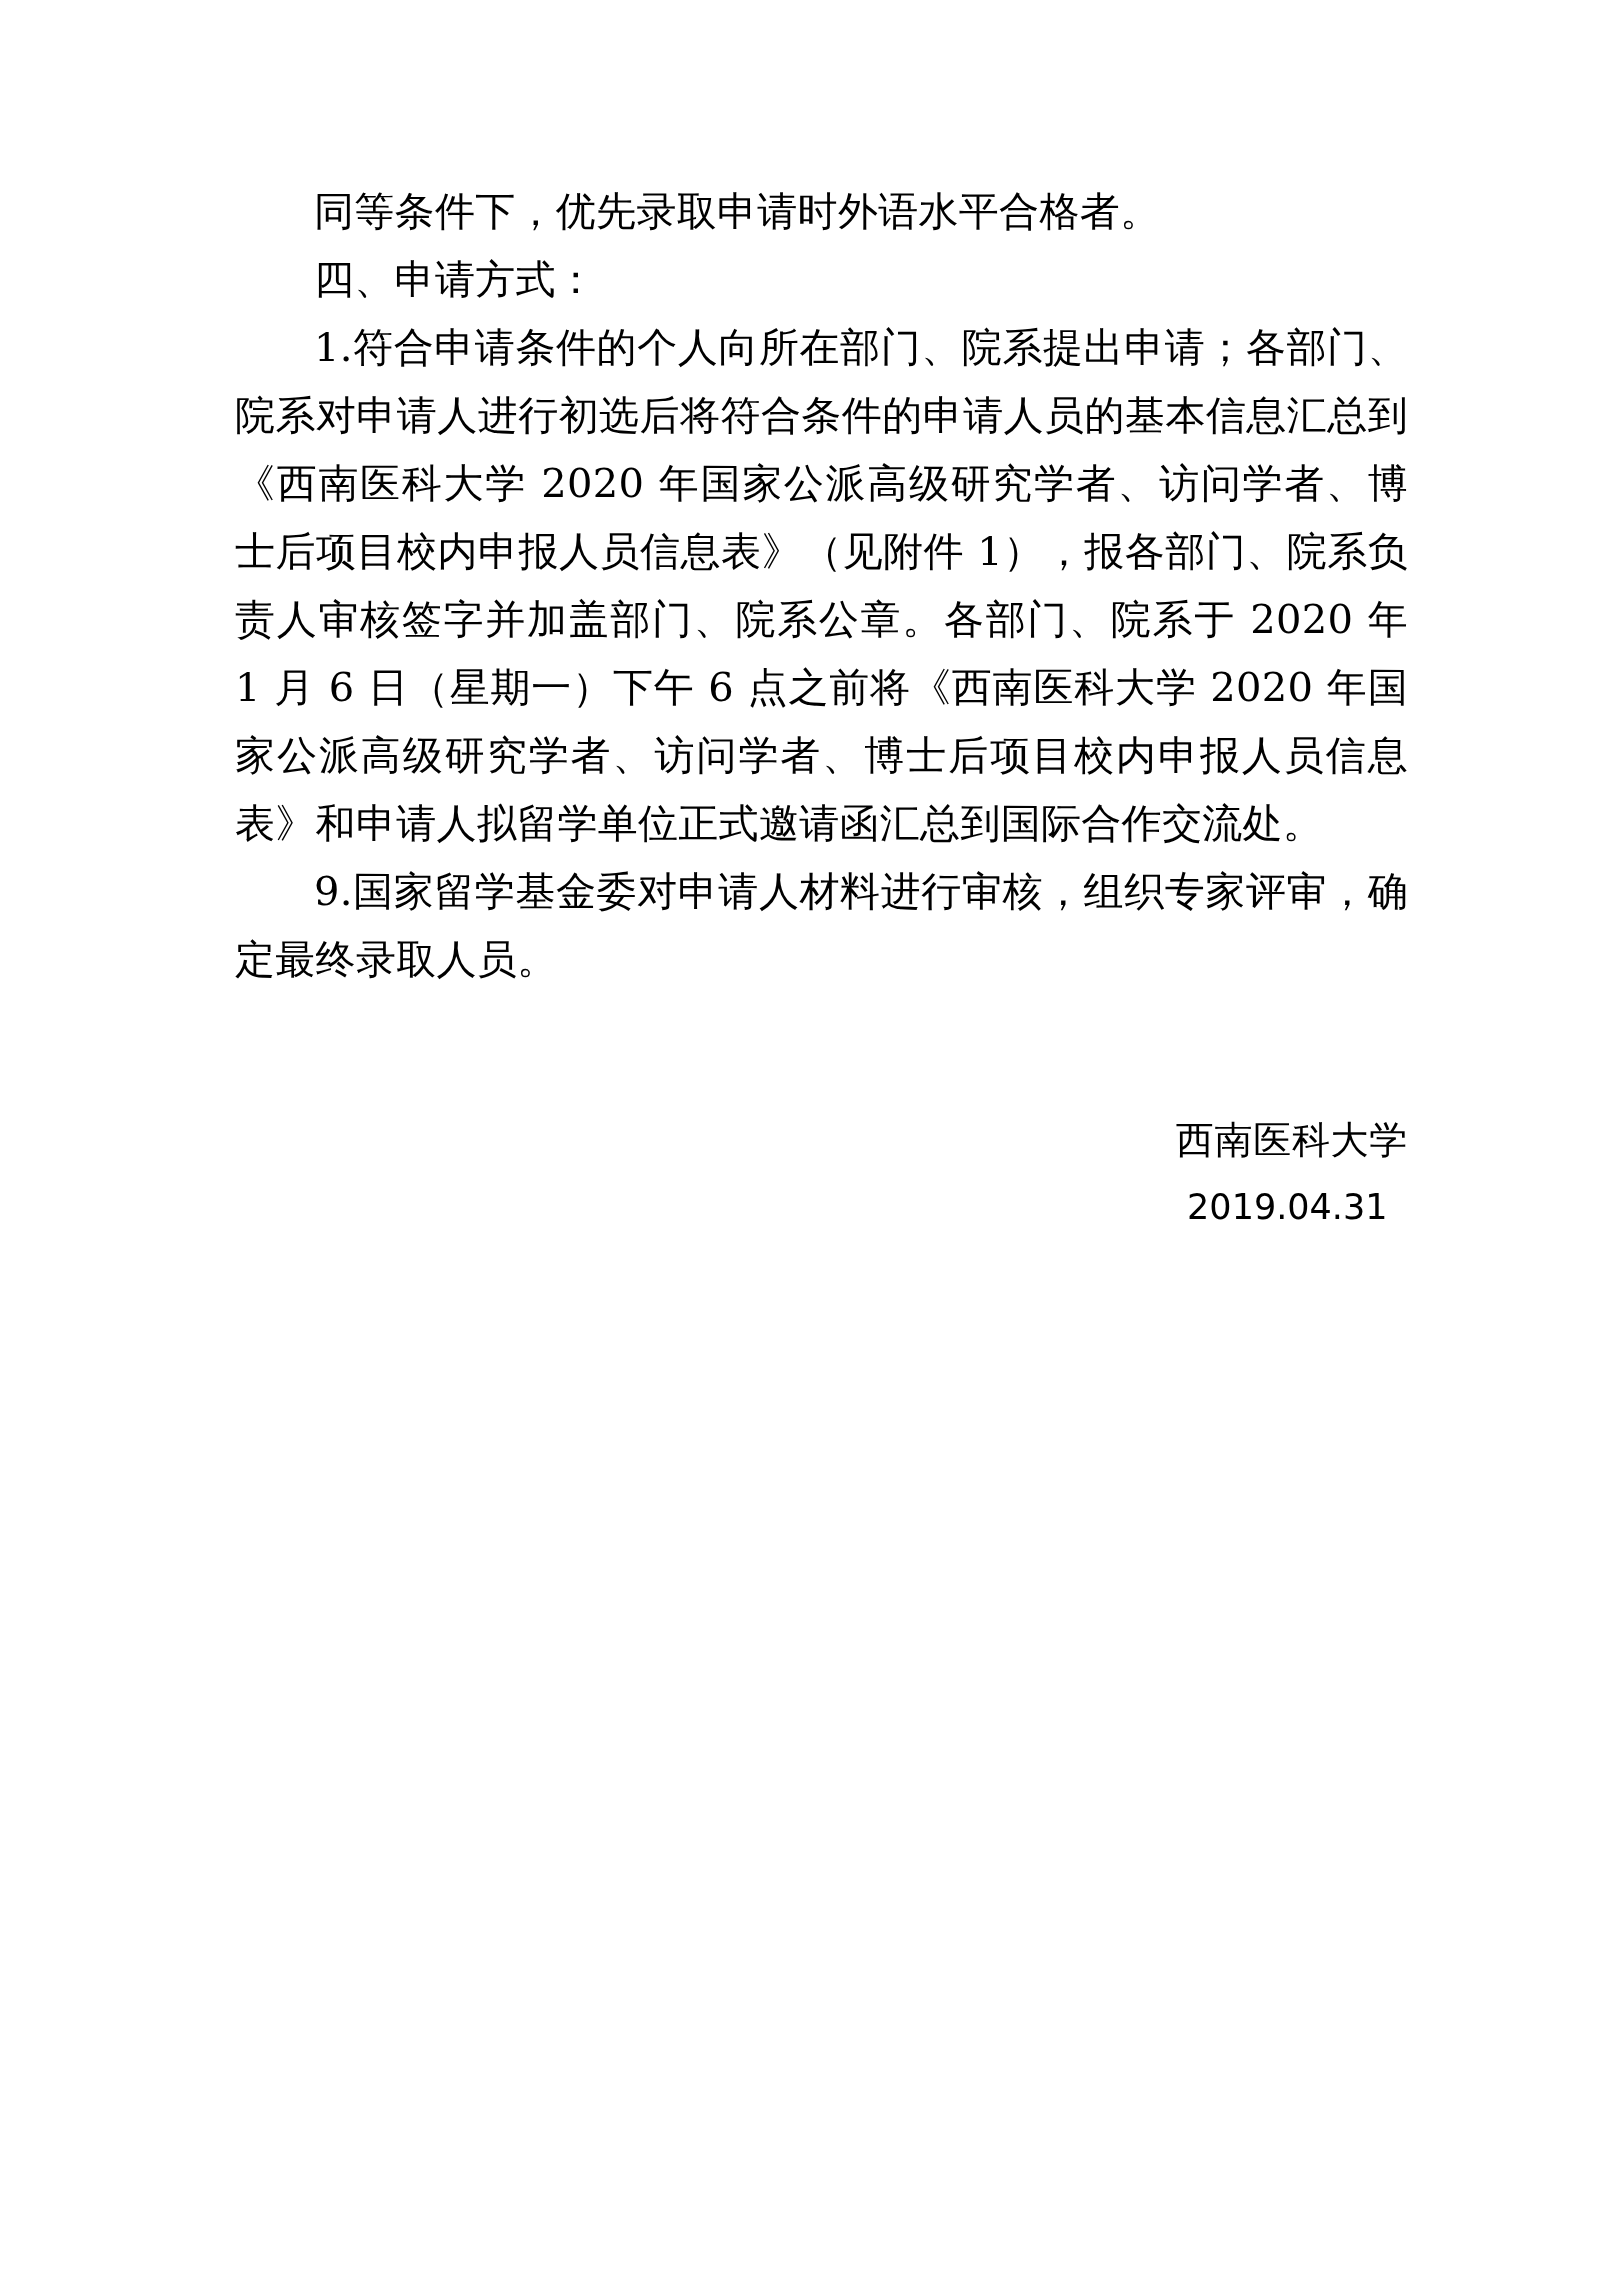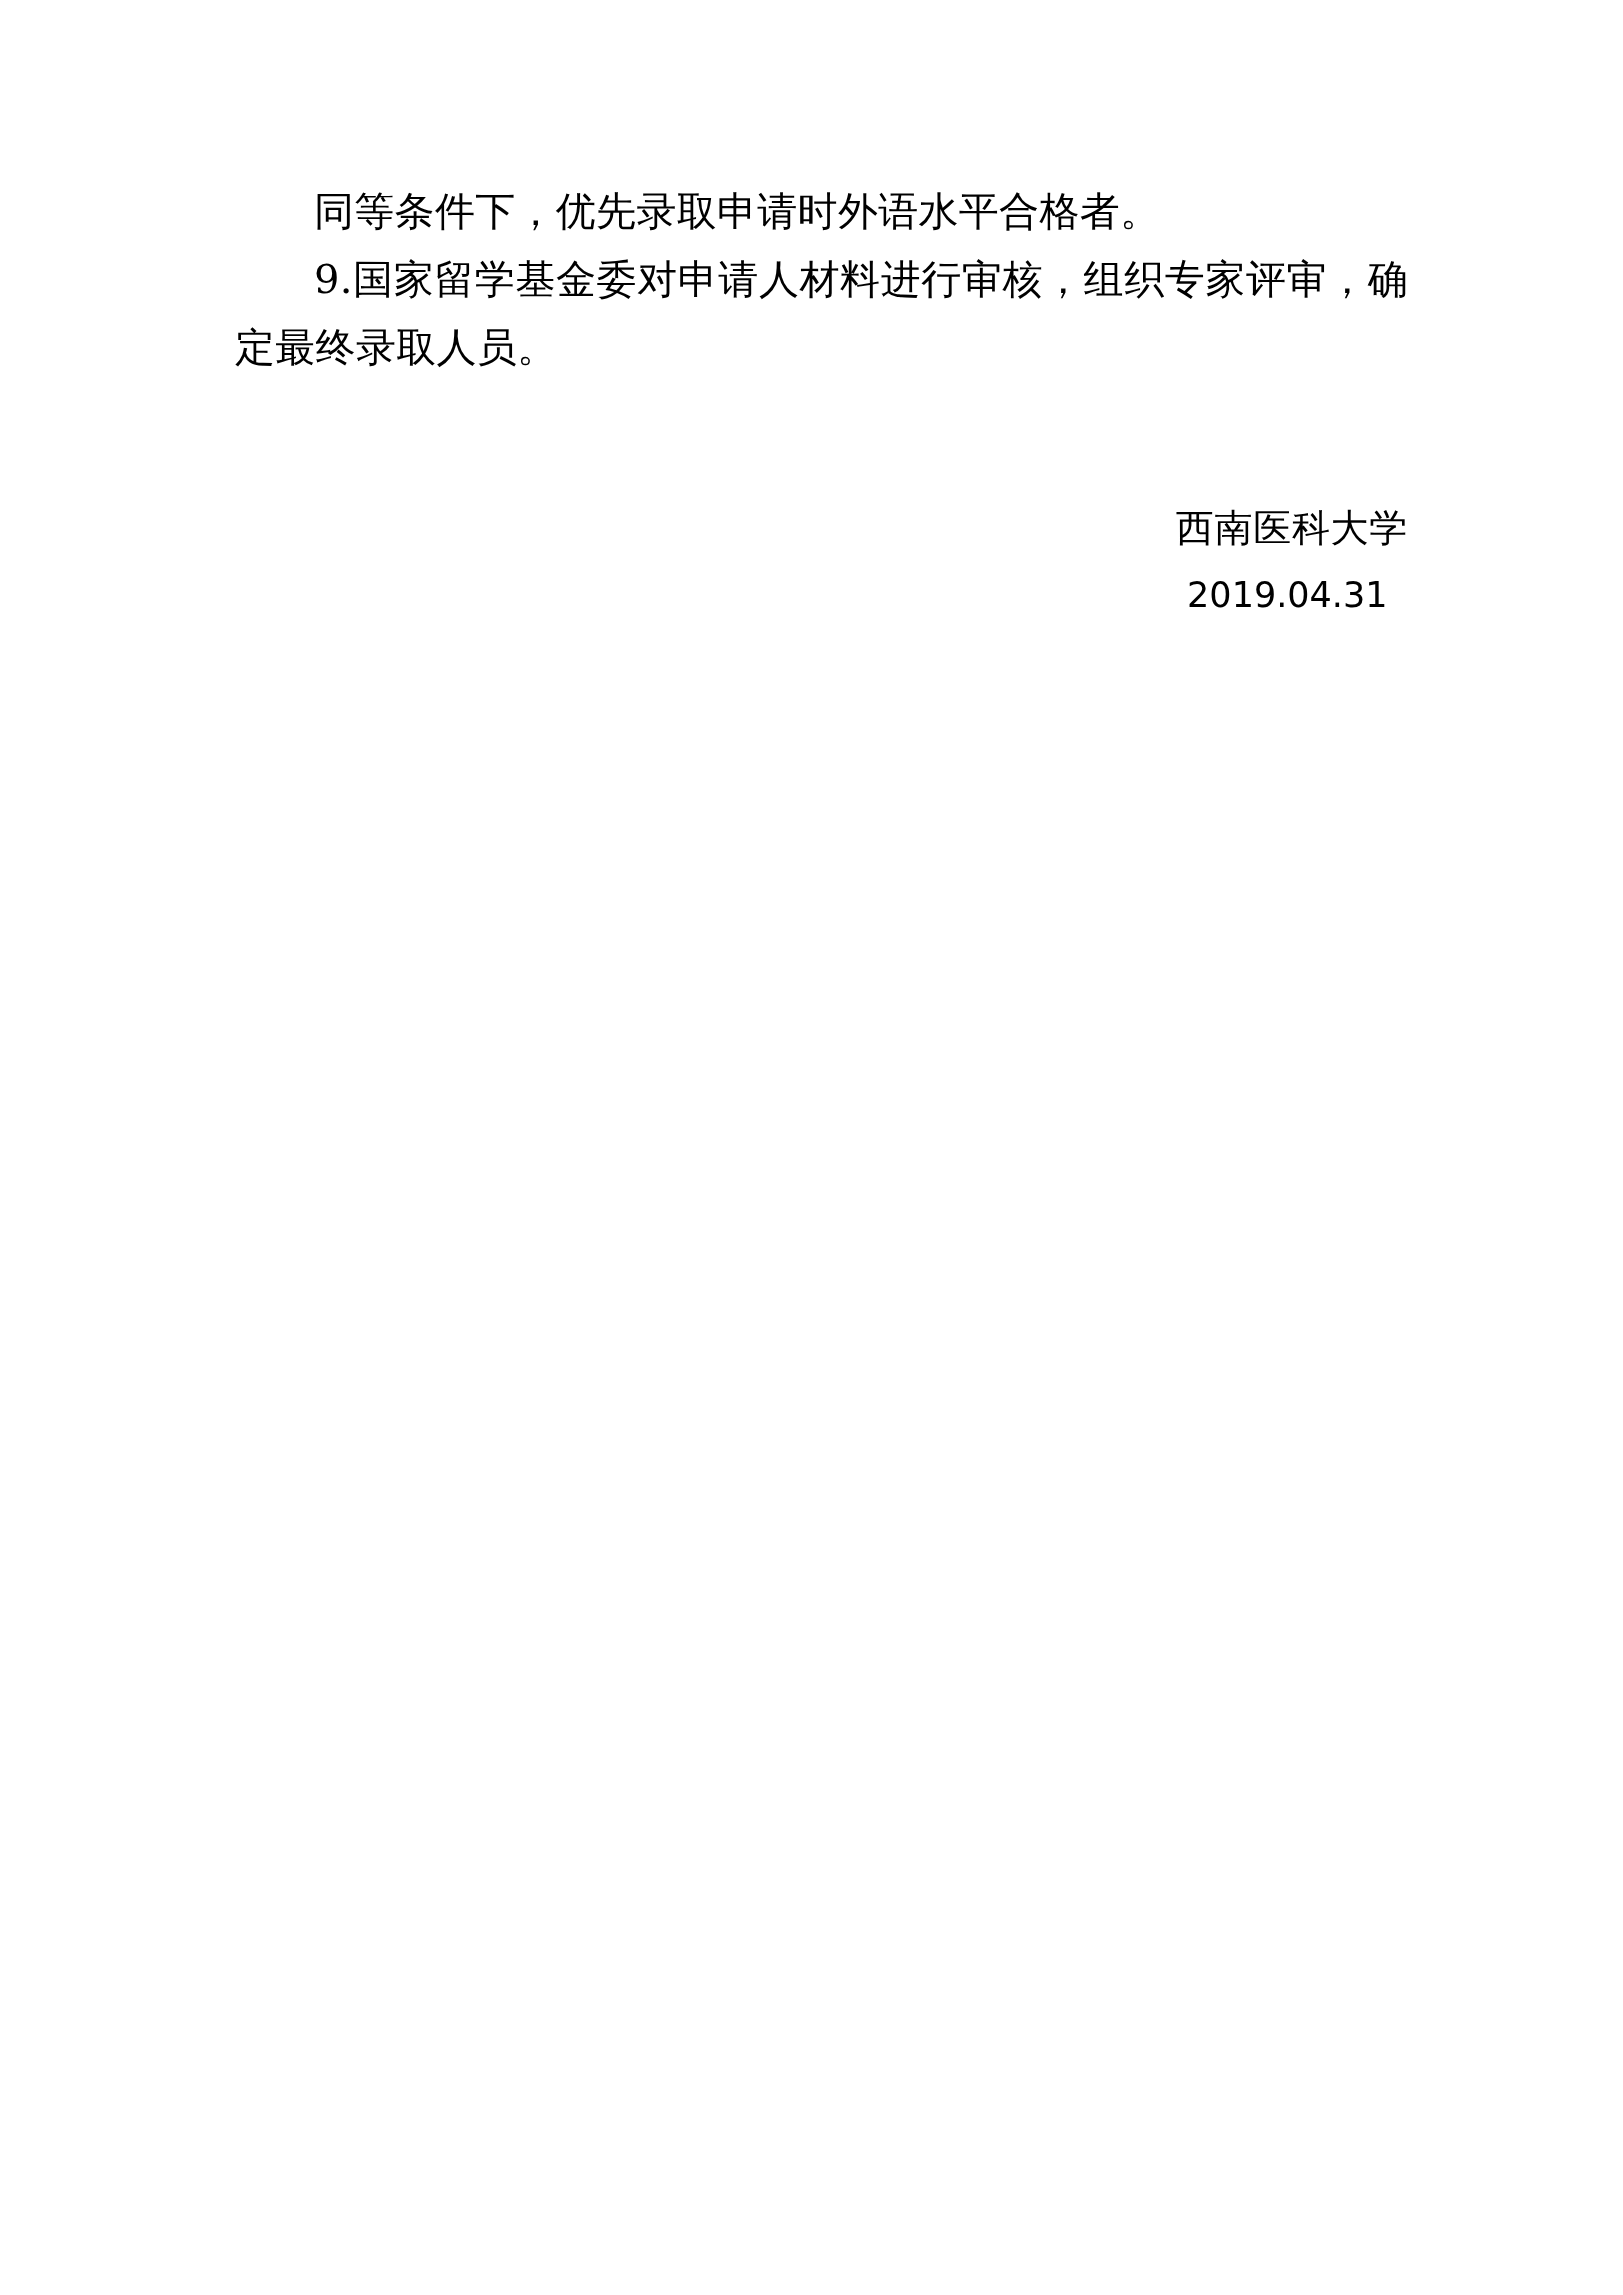--- a/index.html
+++ b/index.html
@@ -55,21 +55,23 @@
   }
 </style>
 </head>
 <body>
 
 <div class="page">
   <div class="doc-body">
 
     <p class="para indent">同等条件下，优先录取申请时外语水平合格者。</p>
 
+    <p class="para indent">四、申请方式：</p>
 
+    <p class="para indent">1.符合申请条件的个人向所在部门、院系提出申请；各部门、院系对申请人进行初选后将符合条件的申请人员的基本信息汇总到《西南医科大学 2020 年国家公派高级研究学者、访问学者、博士后项目校内申报人员信息表》（见附件 1），报各部门、院系负责人审核签字并加盖部门、院系公章。各部门、院系于 2020 年 1 月 6 日（星期一）下午 6 点之前将《西南医科大学 2020 年国家公派高级研究学者、访问学者、博士后项目校内申报人员信息表》和申请人拟留学单位正式邀请函汇总到国际合作交流处。</p>
 
 
     <p class="para indent">9.国家留学基金委对申请人材料进行审核，组织专家评审，确定最终录取人员。</p>
 
     <div class="signature-block">
       <div class="sig-line">西南医科大学</div>
       <div class="sig-date">2019.04.31</div>
     </div>
 
   </div>

